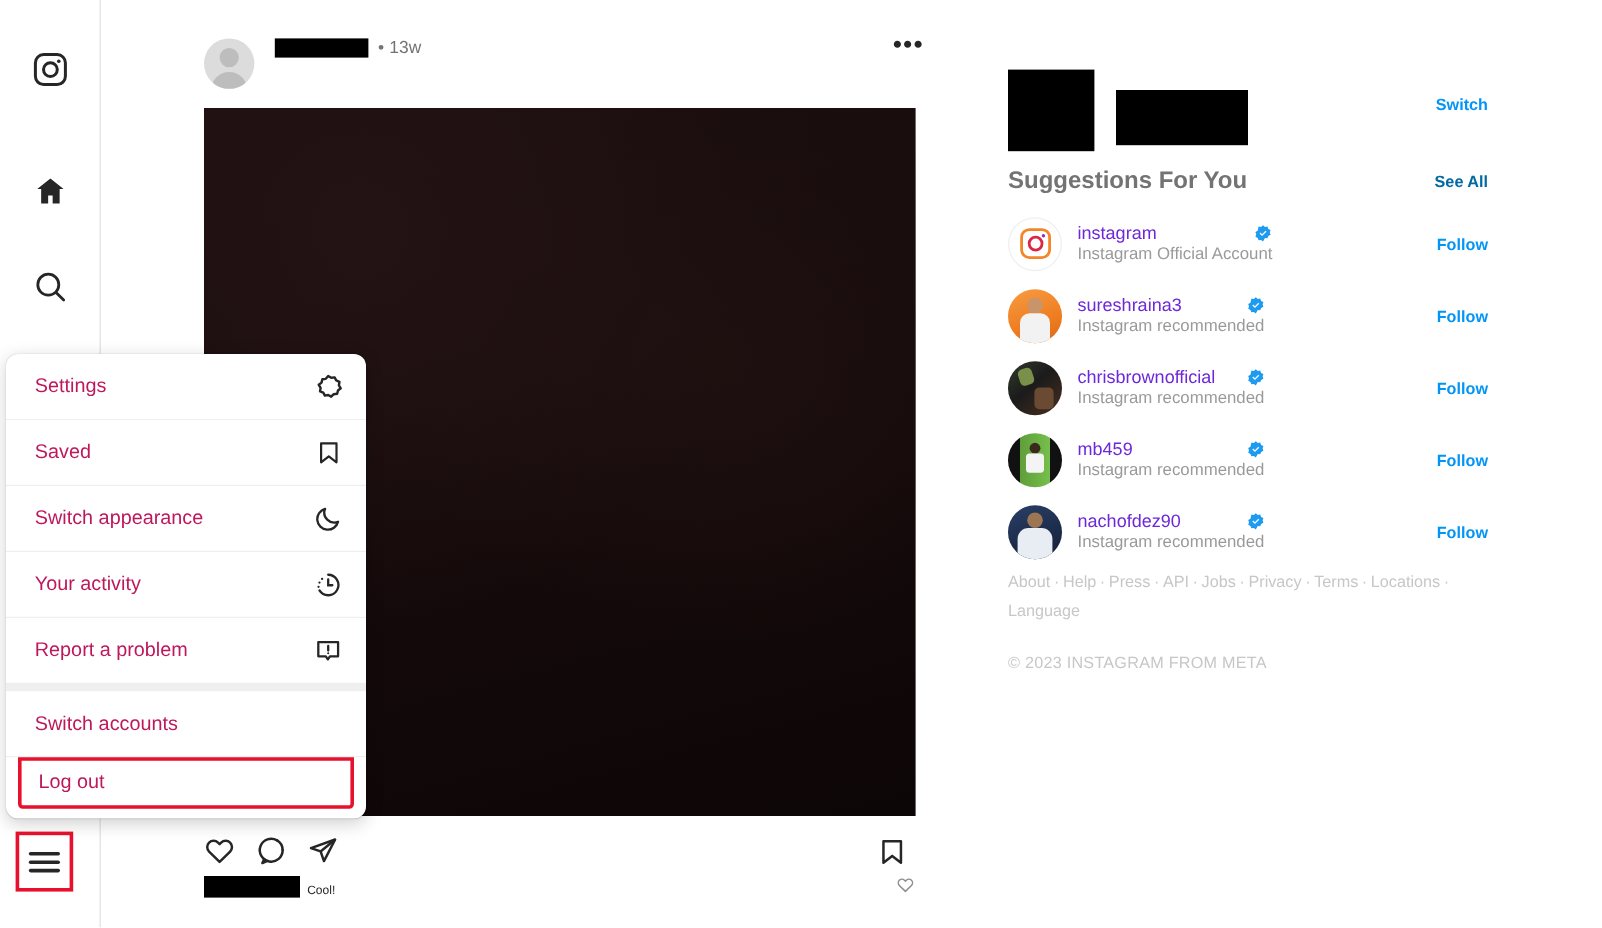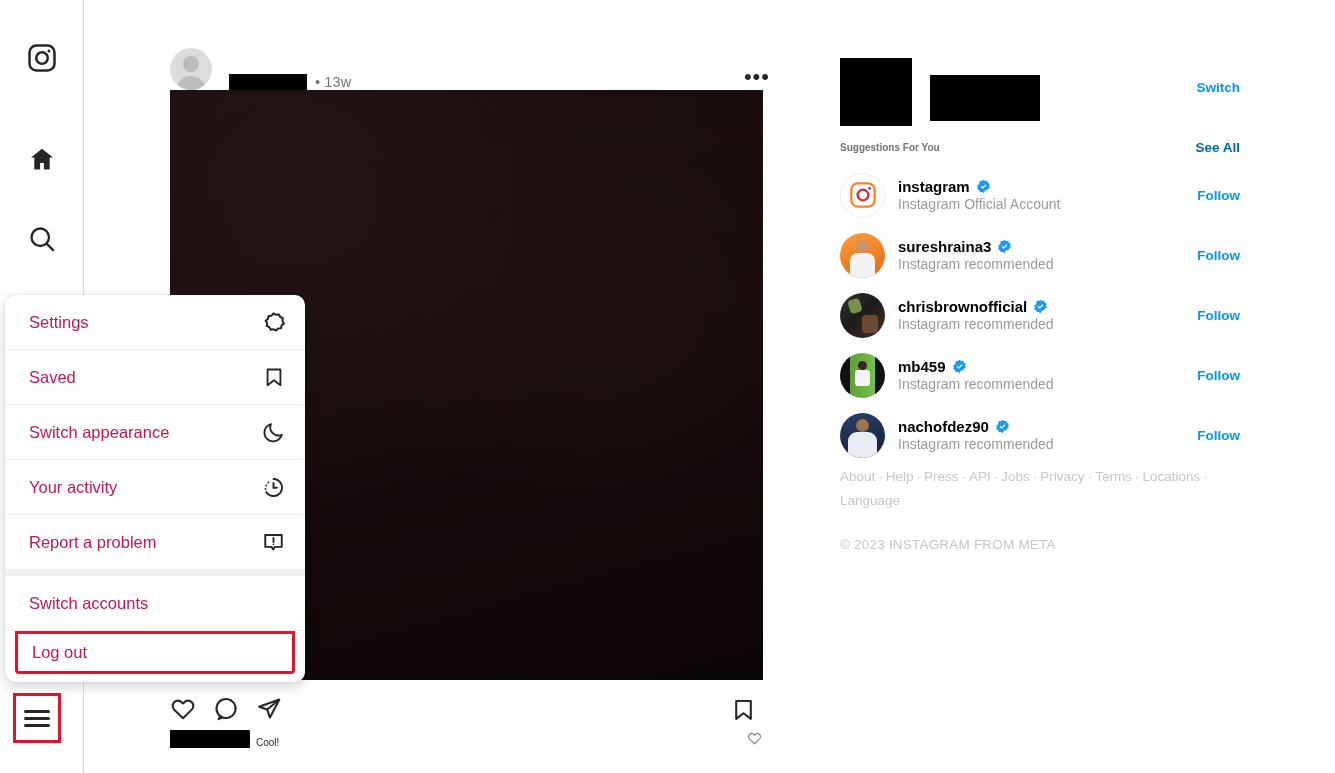--- a/index.html
+++ b/index.html
@@ -30,21 +30,21 @@
   }
   .hamburger-bars { width: 26px; }
   .hamburger-bars i {
     display:block; height: 3px; background: #262626; border-radius:2px;
     margin: 4px 0;
   }
 
   
   .feed { position: absolute; left: 84px; top: 0; width: 746px; height: 773px; background:#fff; }
   .post { position: absolute; left: 86px; top: 32px; width: 600px; }
-  .post-header { display:flex; align-items:flex-end; height: 58px; }
+  .post-header { display:flex; align-items:flex-start; height: 58px; }
   .avatar-ph {
     width: 42px; height: 42px; border-radius: 50%;
     background: #dcdcdc; position: relative; overflow: hidden; flex: 0 0 auto;
   }
   .avatar-ph::before {
     content:""; position:absolute; left:13px; top:8px; width:16px; height:16px;
     border-radius:50%; background:#bdbdbd;
   }
   .avatar-ph::after {
     content:""; position:absolute; left:6px; top:28px; width:30px; height:22px;
@@ -72,28 +72,28 @@
   
   .rsidebar { position: absolute; left: 840px; top: 0; width: 420px; }
   .acct-row { position:relative; height: 78px; margin-top: 54px; text-decoration: underline; }
   .acct-avatar-redact { position:absolute; left:0; top: 4px; width: 72px; height: 68px; }
   .acct-name-redact { position:absolute; left: 90px; top: 21px; width: 110px; height: 46px; }
   .switch-link {
     position:absolute; right: 20px; top: 26px;
     color:#0095f6; font-size: 13.5px; font-weight: 700; cursor:pointer;
   }
   .sugg-head { display:flex; align-items:center; margin-top: 8px; padding-right:20px;}
-  .sugg-title { font-size: 10px; font-weight: 700; color:#737373; }
+  .sugg-title { font-size: 20px; font-weight: 700; color:#737373; }
   .see-all { margin-left:auto; font-size: 13.5px; font-weight: 700; color:#0369a1; cursor:pointer; }
 
   .sugg-list { margin-top: 10px; }
   .sugg-item { display:flex; align-items:center; height: 60px; padding-right: 20px; }
   .sugg-av { width: 45px; height: 45px; border-radius:50%; flex:0 0 auto; overflow:hidden; position:relative; }
   .sugg-txt { margin-left: 13px; }
-  .sugg-name { font-size: 15px; font-weight: 700; color:#000000; display:flex; align-items:center; cursor:pointer;}
+  .sugg-name { font-size: 15px; font-weight: 400; color:#6d28d9; display:flex; align-items:center; cursor:pointer;justify-content:space-between;}
   .vbadge { width: 15px; height: 15px; margin-left: 6px; flex:0 0 auto; }
   .sugg-sub { font-size: 14px; color:#9a9a9a; margin-top: 2px; }
   .follow-link { margin-left:auto; color:#0095f6; font-size:13.5px; font-weight:700; cursor:pointer; }
 
   .footer { padding-right: 60px; }
   .footer-links { font-size: 13.5px; color:#c7c7c7; line-height: 24px; }
   .footer-links span { cursor:pointer; }
   .footer-sep { margin: 0 3px; }
   .copyright { font-size: 13.5px; color:#c7c7c7; margin-top: 24px; letter-spacing:.2px; }
 

